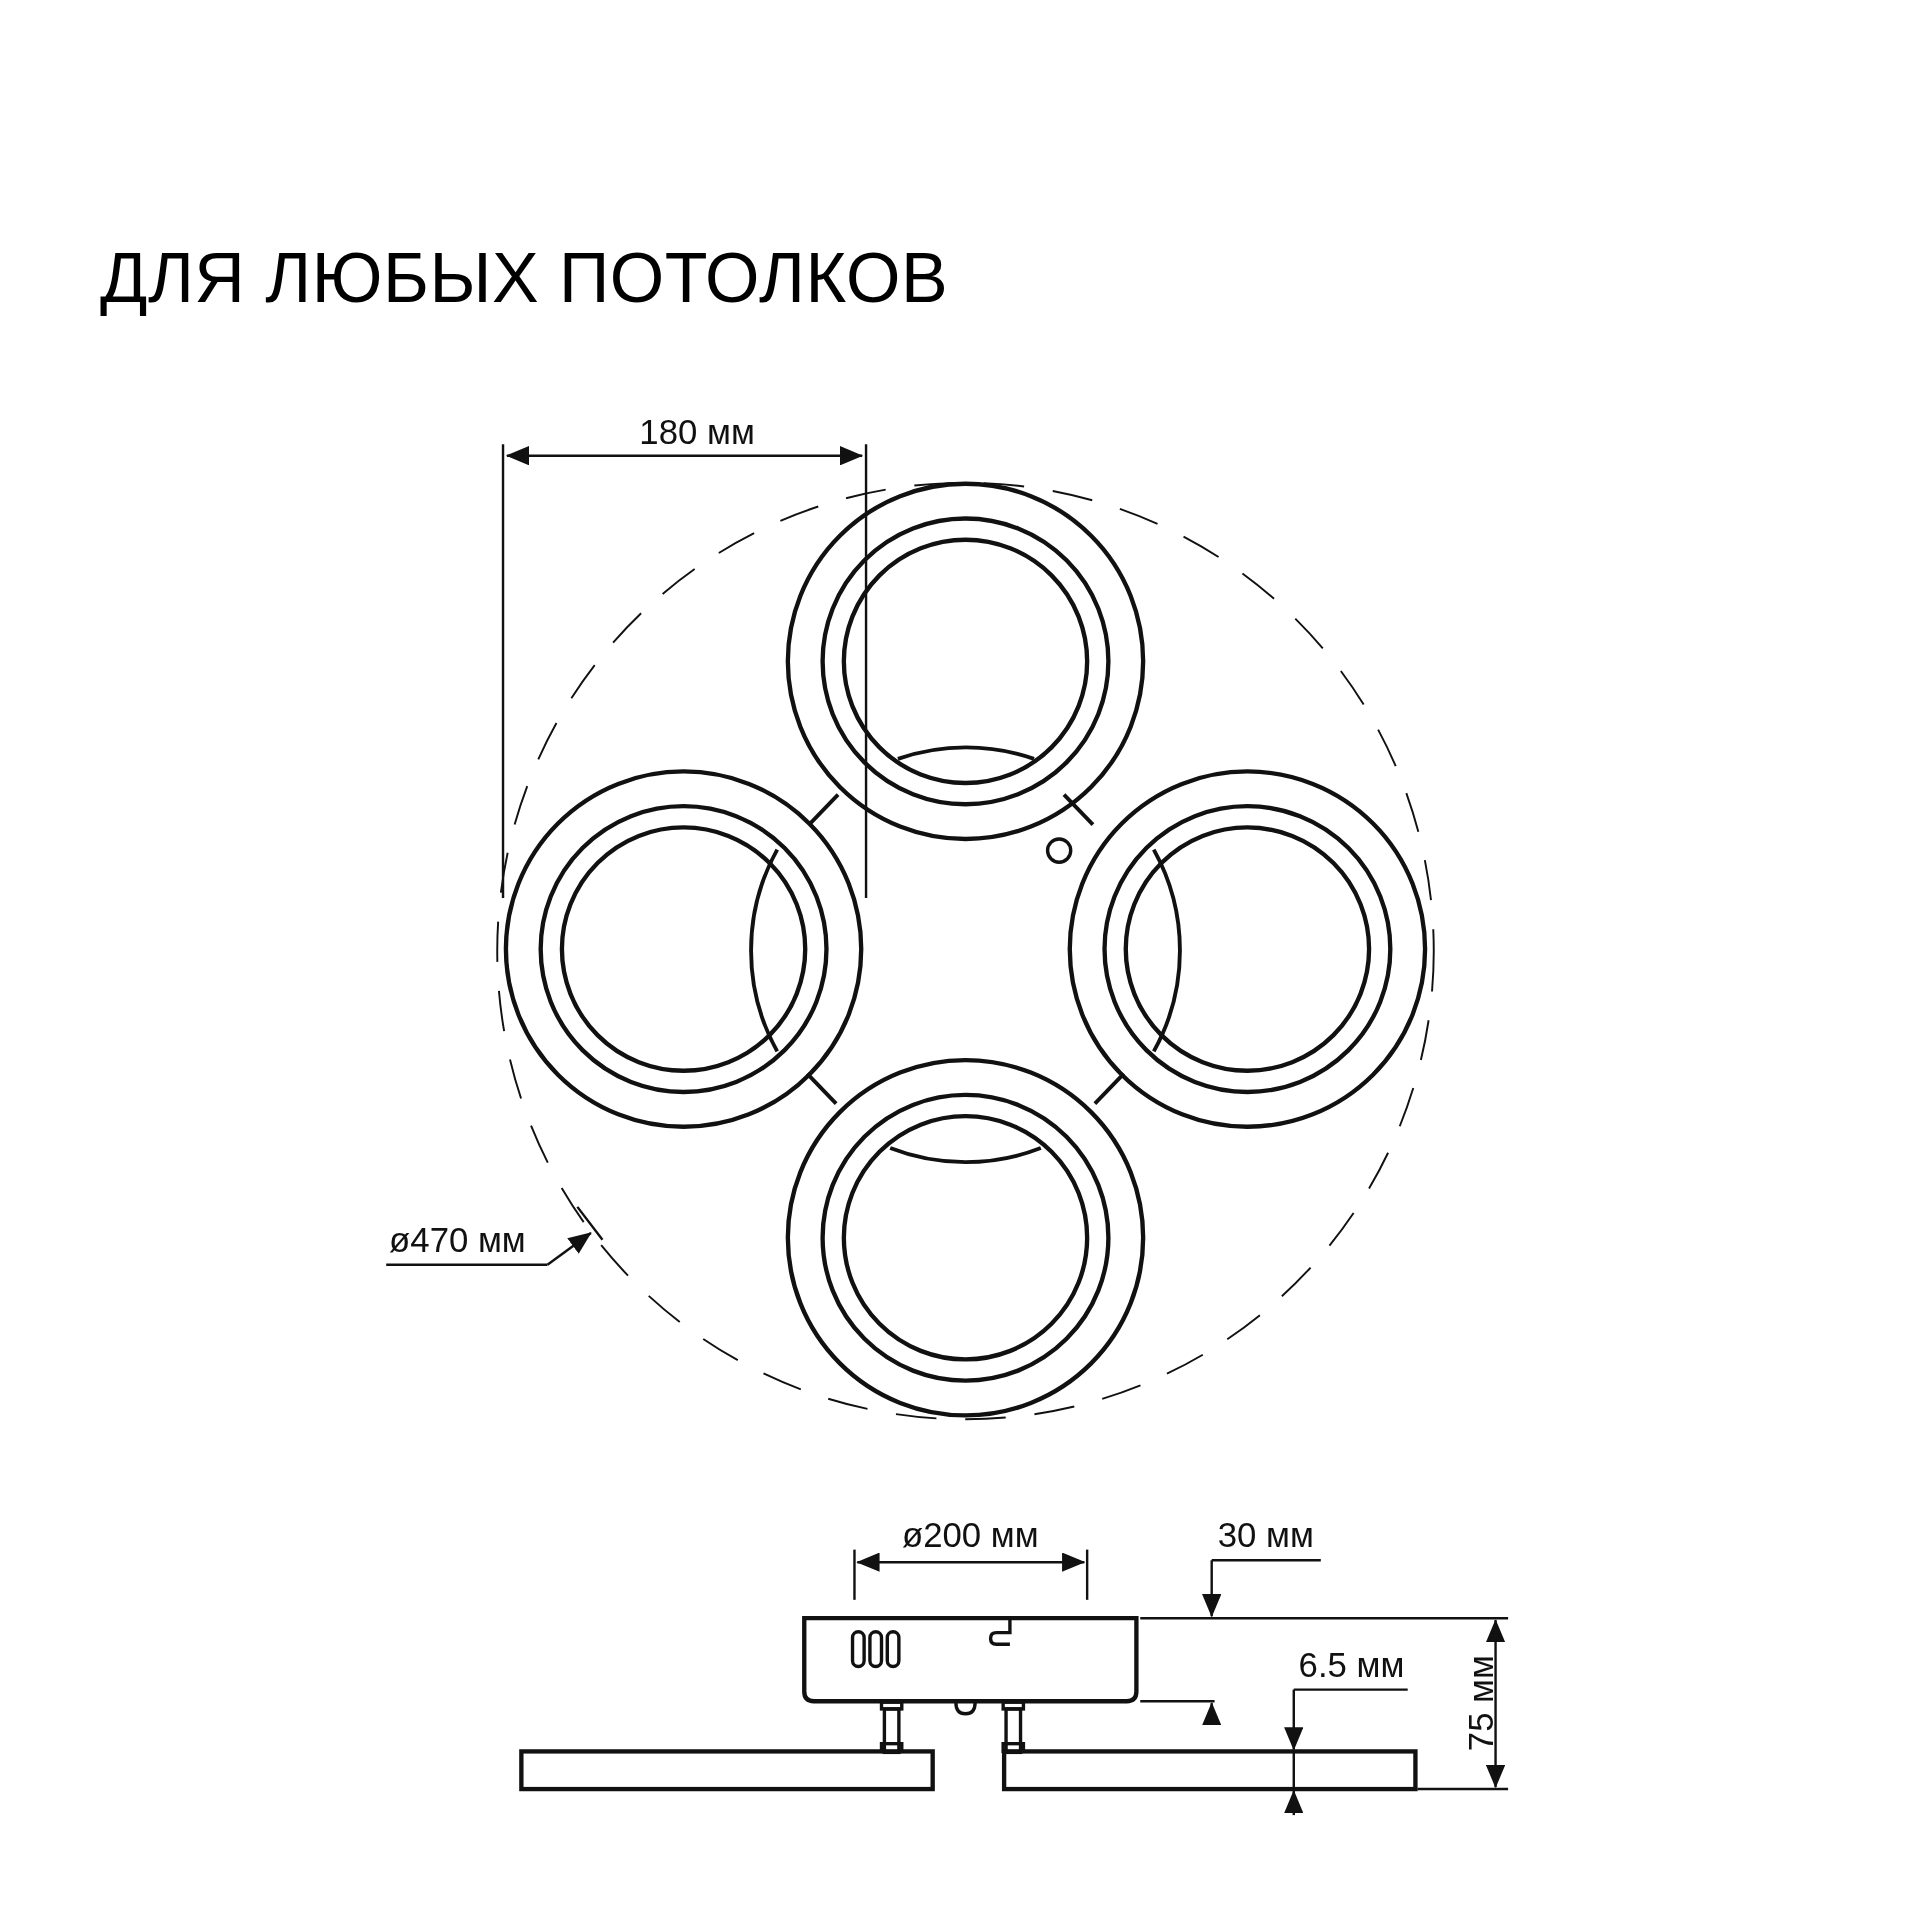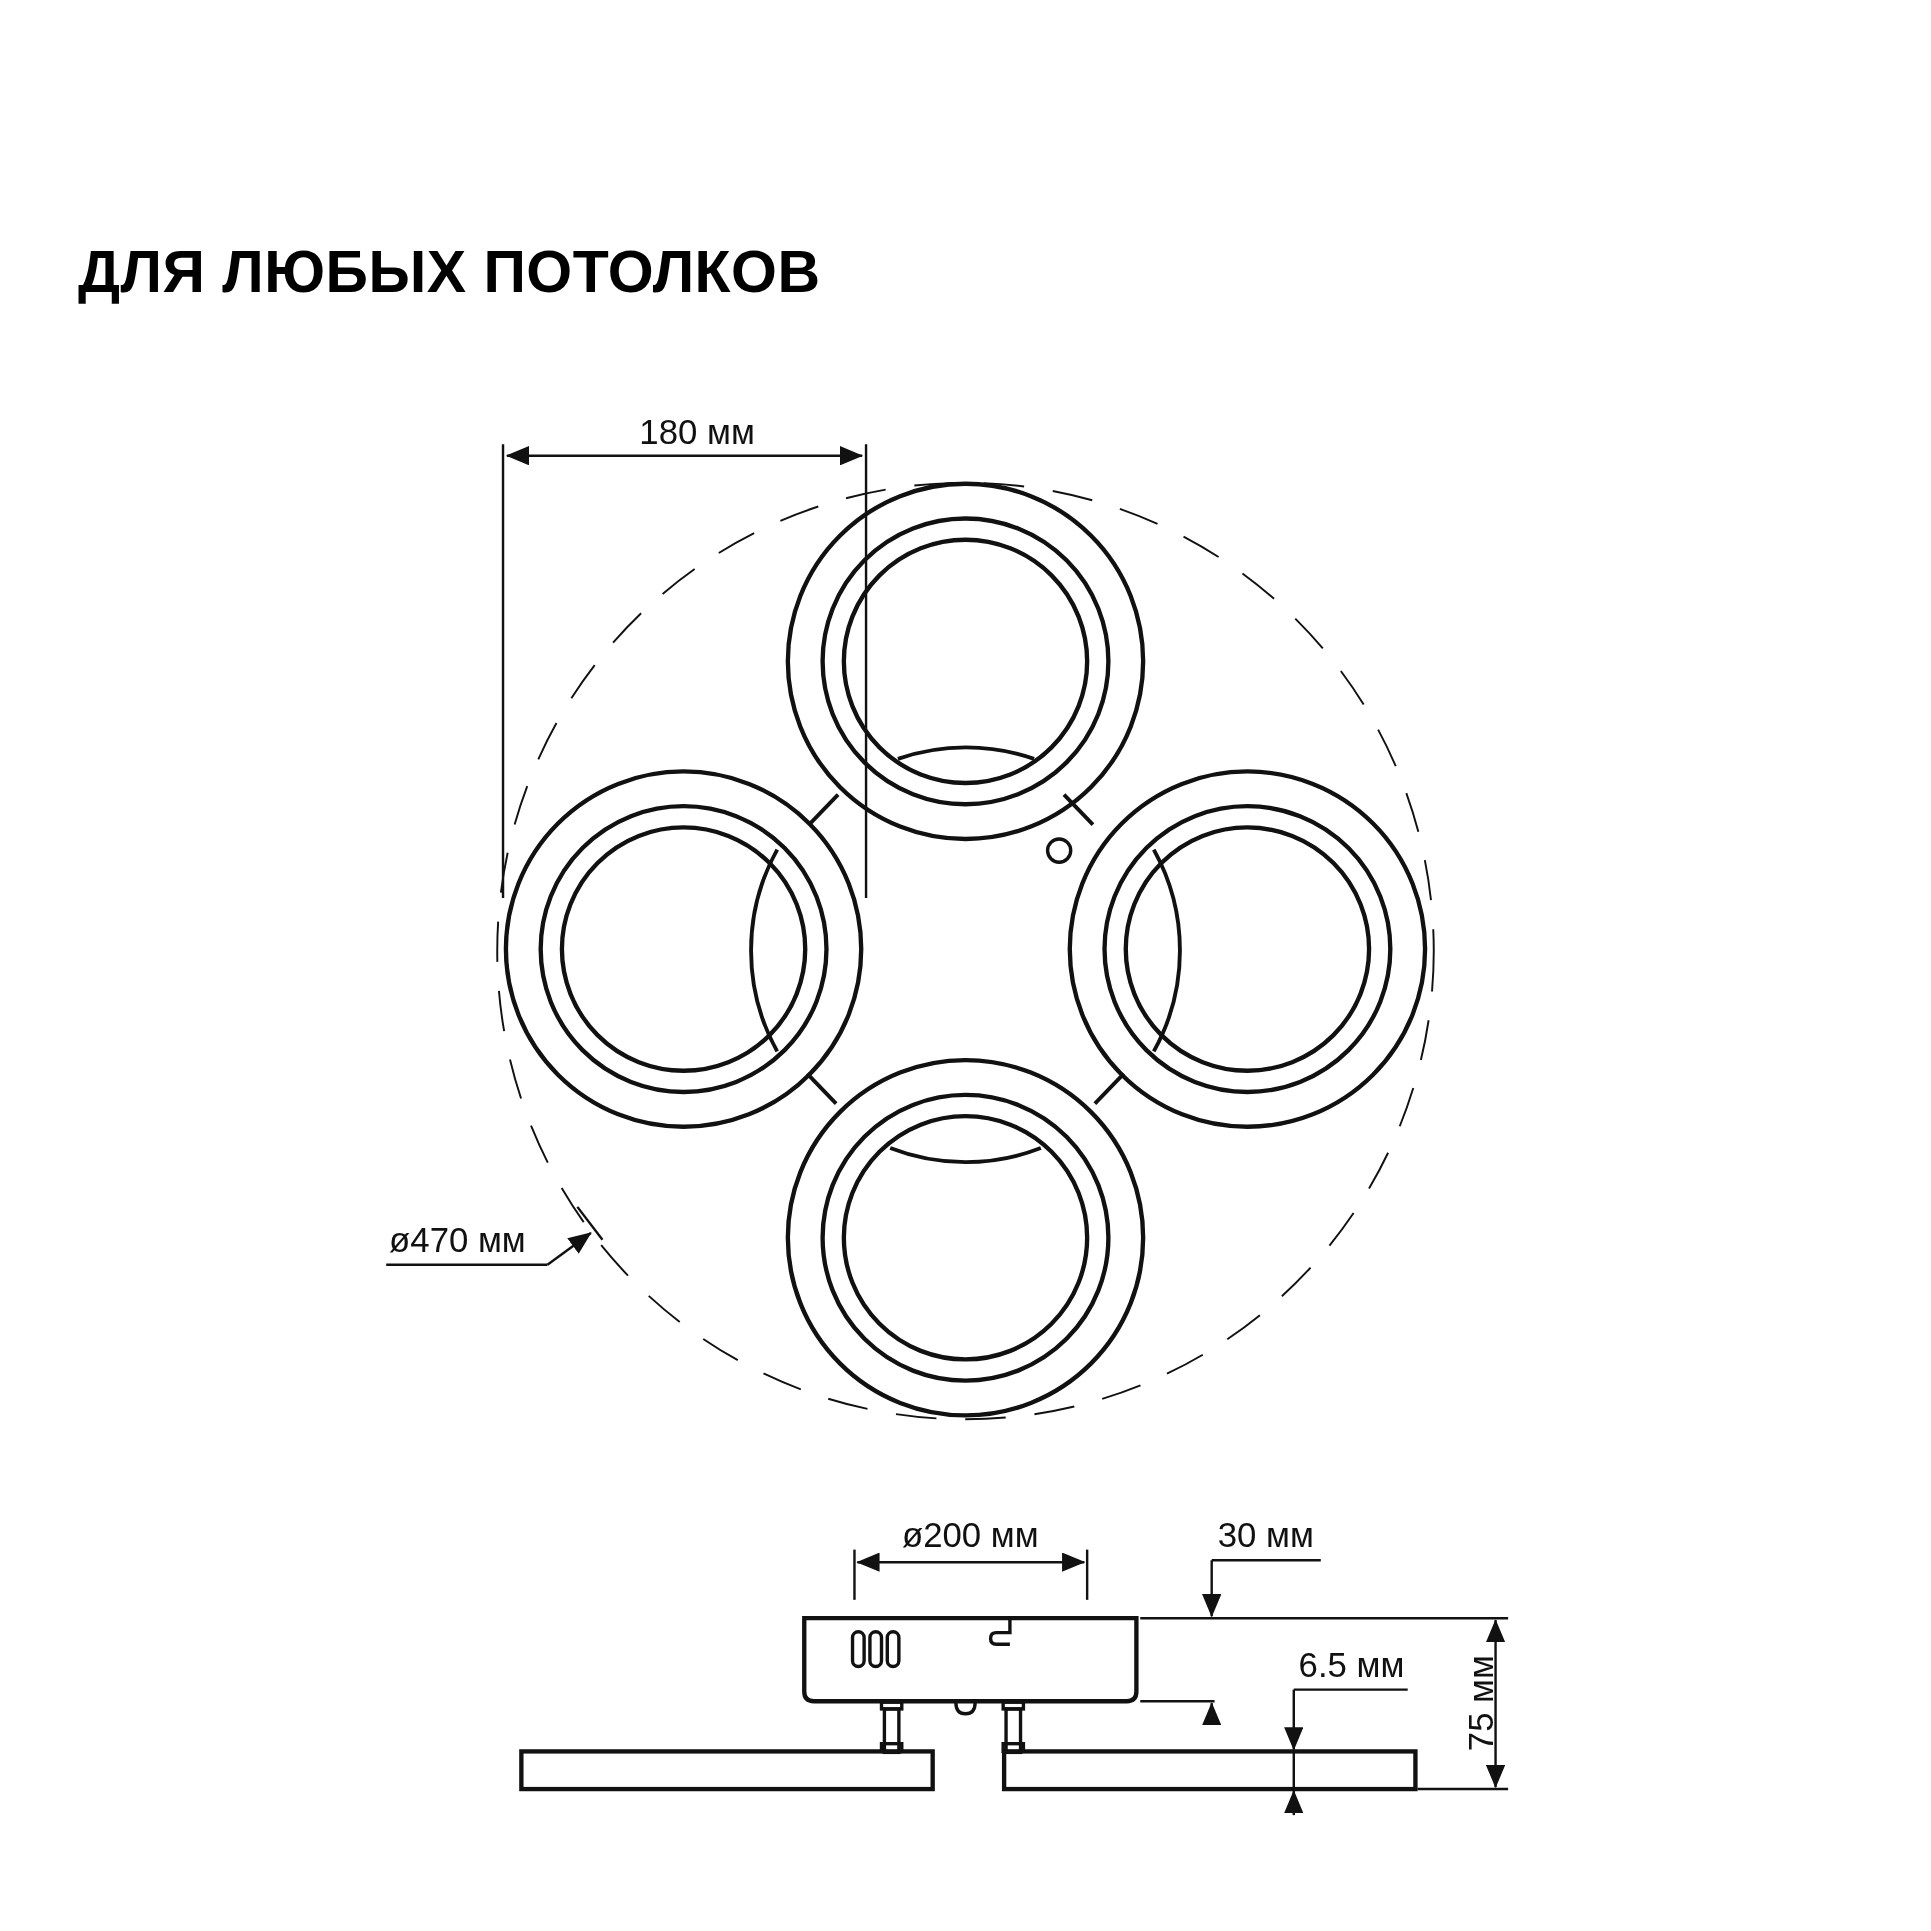--- a/index.html
+++ b/index.html
@@ -1,17 +1,17 @@
 <!DOCTYPE html>
 <html><head>
 <meta charset="utf-8">
 <style>
   html, body { margin: 0; padding: 0; background: #ffffff; }
   body { width: 1931px; height: 1931px; position: relative; overflow: hidden; font-family: "Liberation Sans", "DejaVu Sans", sans-serif; color: #111111; }
-  .title { position: absolute; left: 78px; top: 243px; font-size: 59px; font-weight: 700; letter-spacing: 0.5px; line-height: 1; color: #000000; white-space: nowrap; }
+  .title { position: absolute; left: 100px; top: 243px; font-size: 70px; font-weight: 400; letter-spacing: 0.5px; line-height: 1; color: #000000; white-space: nowrap; }
   svg.drawing { position: absolute; left: 0; top: 0; }
   .dimtext { font-family: "Liberation Sans", "DejaVu Sans", sans-serif; font-size: 36px; fill: #111111; }
 </style>
 </head>
 <body>
 
 <div class="title">ДЛЯ ЛЮБЫХ ПОТОЛКОВ</div>
 
 <svg class="drawing" width="1931" height="1931" viewBox="0 0 2000 2000" xmlns="http://www.w3.org/2000/svg">
   <defs>

